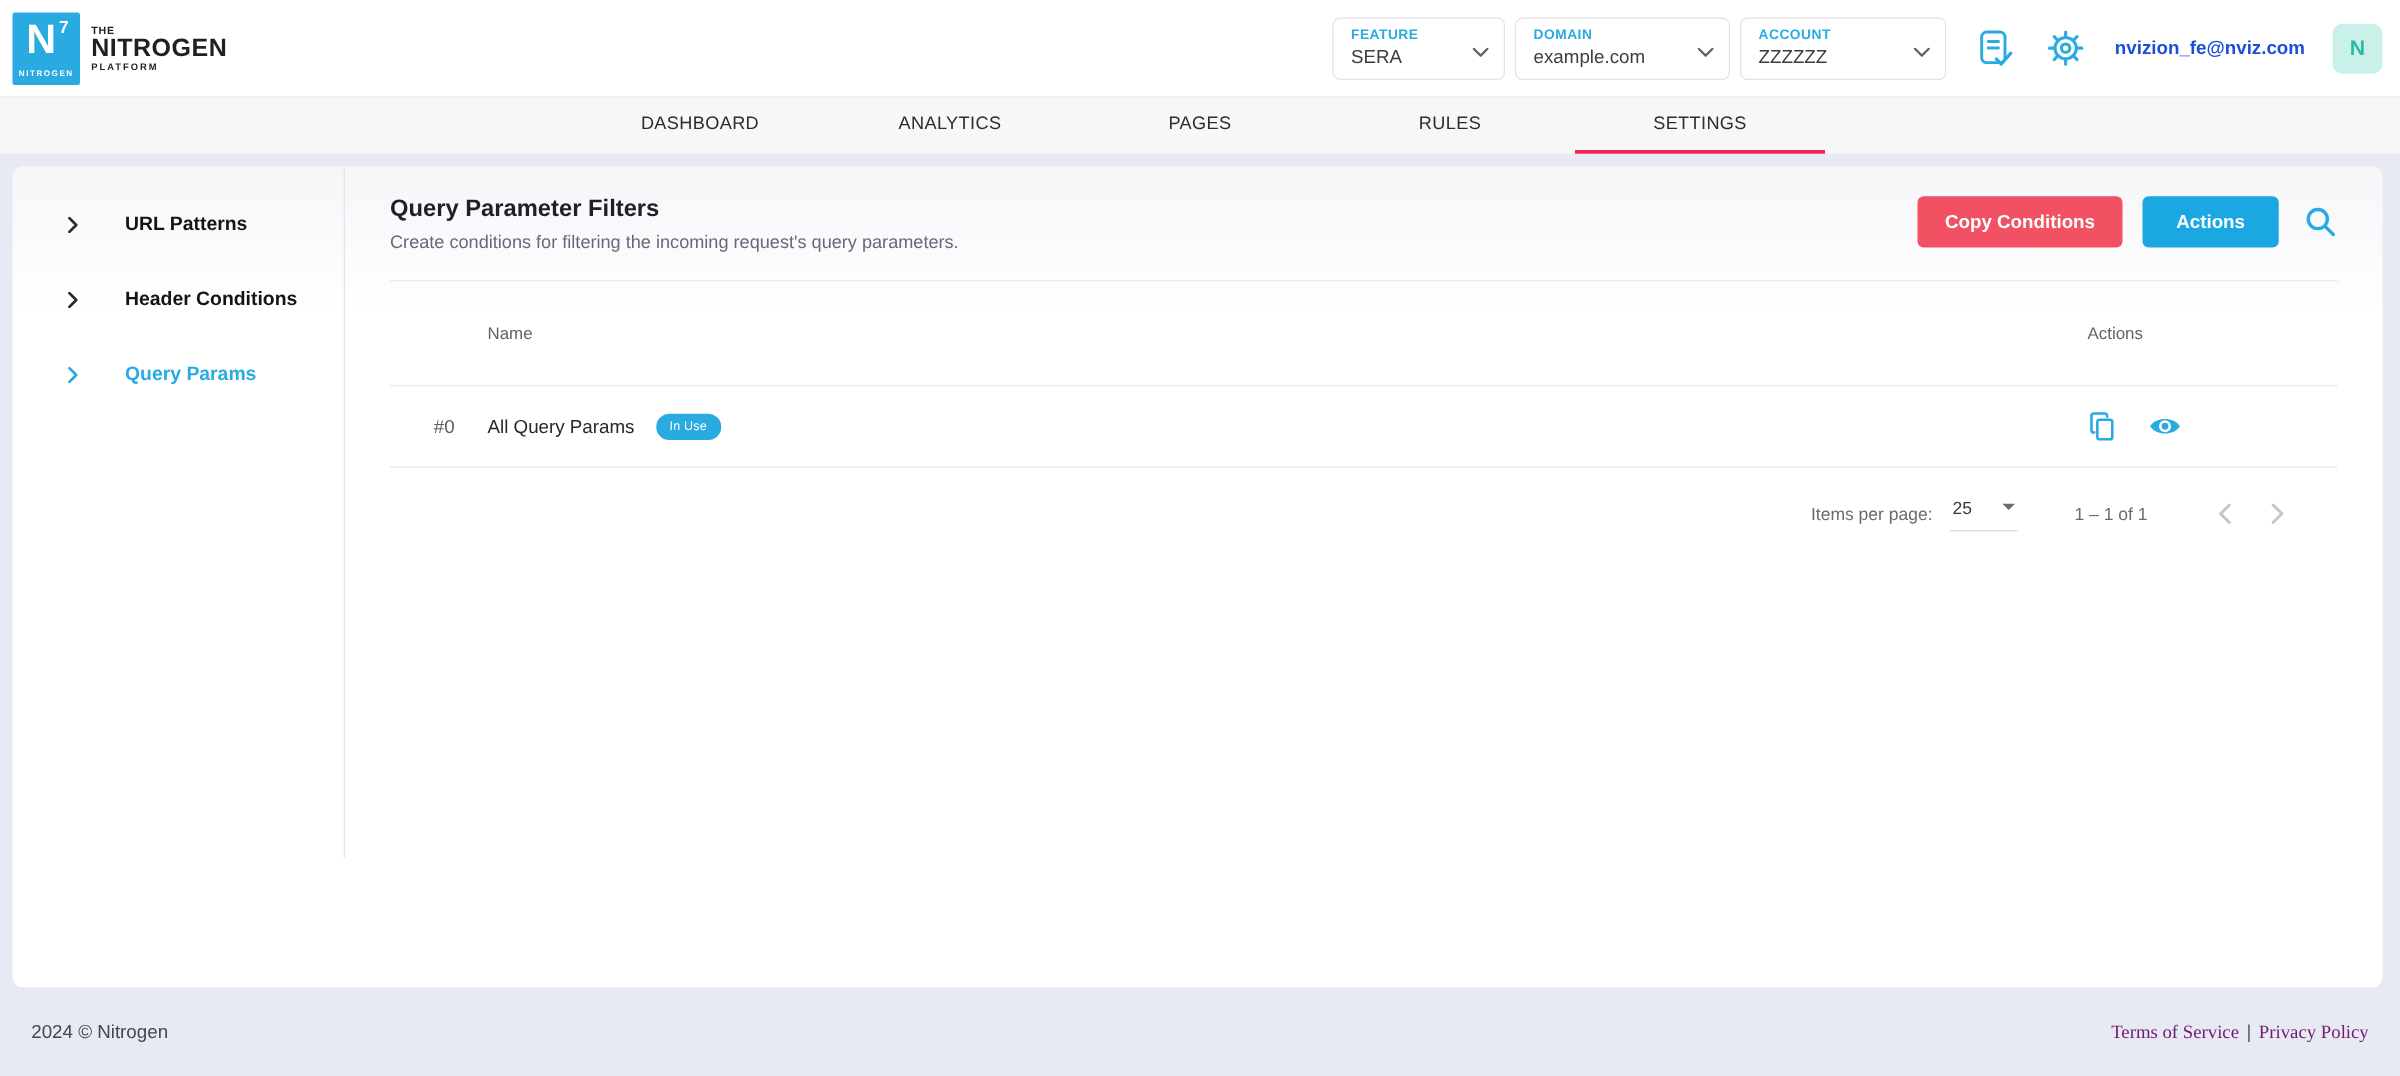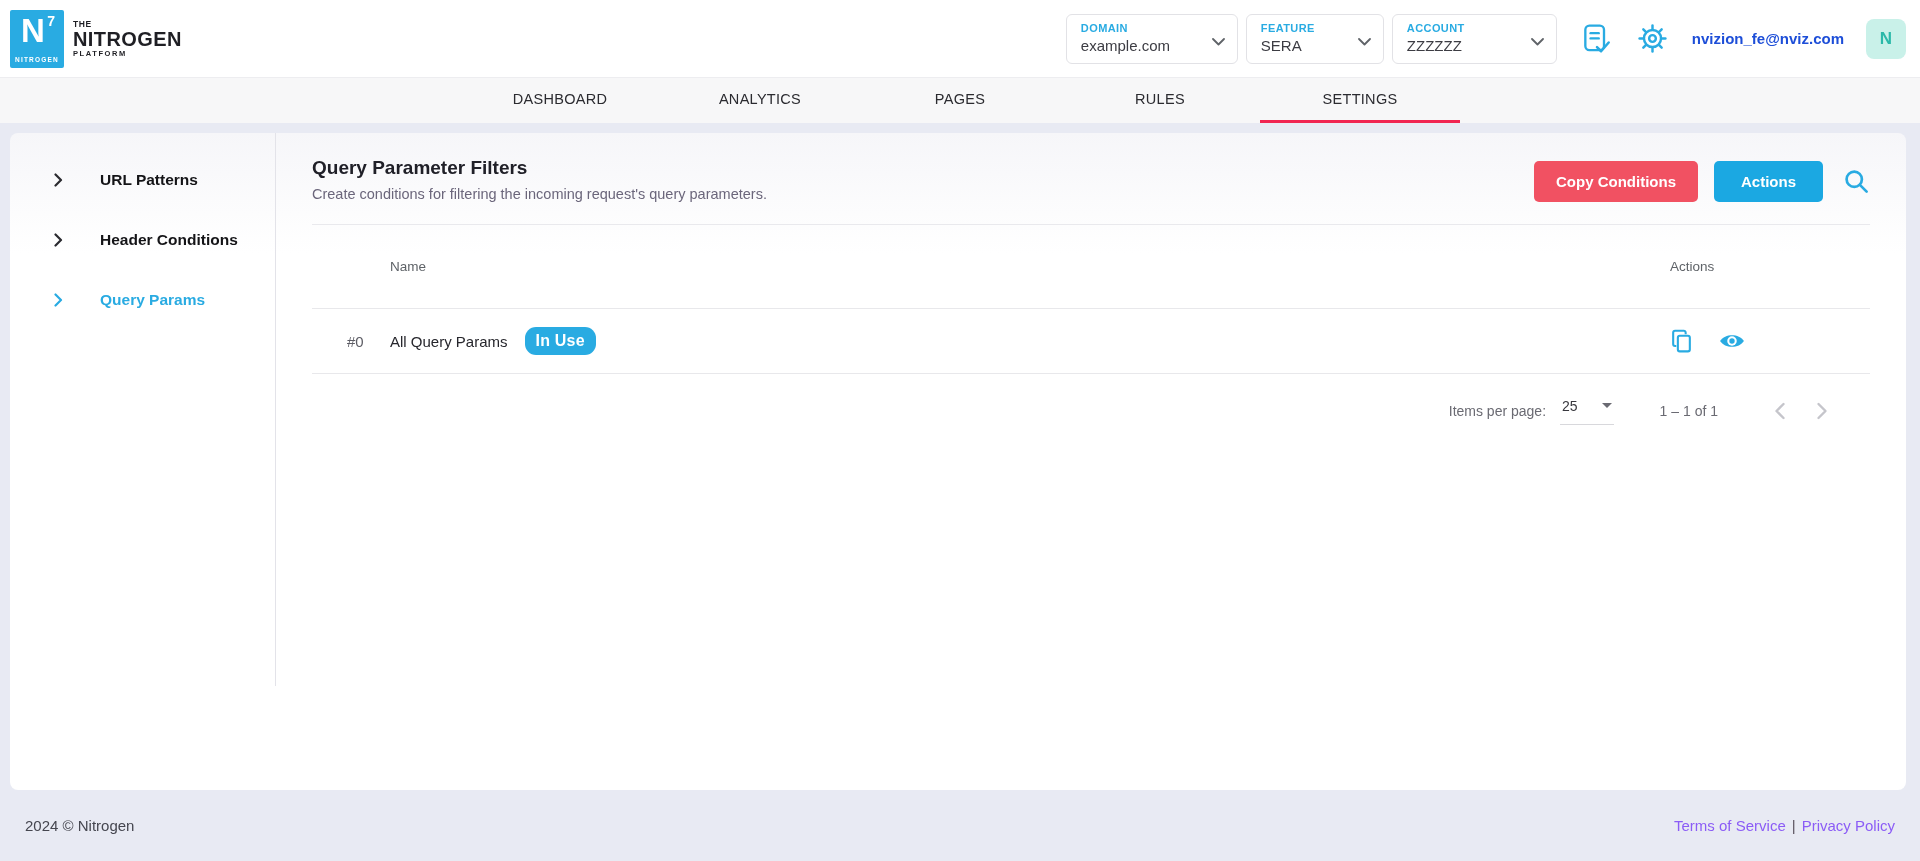--- a/index.html
+++ b/index.html
@@ -49,87 +49,87 @@
   .sidebar { width:266px; position:relative; padding:30px 0 0 44px; }
   .sidebar::after { content:""; position:absolute; right:0; top:0; width:1px; height:553px;
                     background:#E3E3E9; }
   .side-item { display:flex; align-items:center; gap:37px; margin-bottom:26px;
                height:34px; font-size:15.5px; font-weight:700; color:#141417; cursor:pointer; }
   .side-item.active { color:#29ABE2; }
   .side-item svg { flex:0 0 auto; }
 
   
   .content { flex:1; padding:24px 36px 0 36px; display:flex; flex-direction:column; }
-  .toolbar { display:flex; align-items:flex-end; padding-bottom:22px; border-bottom:1px solid #E9E9ED; }
+  .toolbar { display:flex; align-items:flex-start; padding-bottom:22px; border-bottom:1px solid #E9E9ED; }
   .title { font-size:19px; font-weight:600; color:#202028; }
   .subtitle { font-size:14.5px; color:#6B667B; margin-top:7px; }
   .toolbar-right { margin-left:auto; display:flex; align-items:center; }
   .btn { border:none; border-radius:5px; color:#fff; font-size:15px; font-weight:700;
          font-family:inherit; height:41px; cursor:pointer; }
   .btn-pink { background:#F15162; padding:0 22px; }
   .btn-cyan { background:#1BA8E2; padding:0 27px; margin-left:16px; }
   .search-btn { margin-left:20px; background:none; border:none; cursor:pointer; display:flex; }
 
   .thead { display:flex; align-items:center; height:84px; border-bottom:1px solid #E8E8EB;
            font-size:13.5px; color:#5F6368; }
   .th-name { margin-left:78px; }
   .th-actions { margin-left:auto; width:200px; }
   .trow { display:flex; align-items:center; height:65px; border-bottom:1px solid #E8E8EB; }
   .td-index { margin-left:35px; width:43px; font-size:15px; color:#5C5C64; }
   .td-name { font-size:15px; color:#26262C; }
-  .badge { margin-left:17px; background:#29ABE2; color:#fff; font-size:16px; font-weight:700;
+  .badge { margin-left:17px; background:#29ABE2; color:#fff; font-size:10px; font-weight:400;
            padding:5px 11px; border-radius:11px; letter-spacing:.2px;text-align:right; }
   .td-actions { margin-left:auto; width:200px; display:flex; align-items:center; gap:26px; }
   .action-btn { background:none; border:none; cursor:pointer; display:flex; padding:0; }
 
   .paginator { display:flex; align-items:center; justify-content:flex-end; height:58px;
                margin-top:8px; padding-right:42px; font-size:14px; color:#6A6A72; }
   .per-page { display:flex; align-items:center; gap:24px; margin-left:14px; cursor:pointer;
               border-bottom:1px solid #D8D8DC; padding:0 2px 10px 2px; }
   .per-page .num { font-size:14px; color:#38383E; }
   .caret-down { width:0; height:0; border-left:5px solid transparent;
                 border-right:5px solid transparent; border-top:5px solid #6A6A72; }
   .range { margin-left:46px; }
   .pag-nav { display:flex; gap:30px; margin-left:56px; }
   .pag-btn { background:none; border:none; cursor:default; display:flex; padding:0; }
 
   
   .footer { height:71px; background:#E8EAF3; display:flex; align-items:center;
             padding:0 25px; font-size:15px; }
   .copyright { color:#45464F; }
   .footer-links { margin-left:auto; color:#3DA9E0; }
-  .footer-links a { color:#8b5cf6; text-decoration:none; cursor:pointer; }
+  .footer-links a { color:#701a75; text-decoration:none; cursor:pointer;font-family:Liberation Serif, serif; }
   .link-sep { color:#5C5460; margin:0 6px; }
 </style>
 </head>
 <body>
 
 <div class="header">
   <div class="logo-cube">
     <span class="logo-n">N</span>
     <span class="logo-sup">7</span>
     <span class="logo-cube-word">NITROGEN</span>
   </div>
   <div class="brand">
     <div class="brand-the">THE</div>
     <div class="brand-name">NITROGEN</div>
     <div class="brand-platform">PLATFORM</div>
   </div>
 
   <div class="selectors">
+    <div class="select-box sel-feature">
+      <div class="lbl">FEATURE</div>
+      <div class="val">SERA</div>
+      <svg width="13" height="8" viewBox="0 0 13 8">
+          <polyline points="1,1 6.5,6.5 12,1" fill="none" stroke="#5F6368" stroke-width="1.8" stroke-linecap="round" stroke-linejoin="round"></polyline>
+        </svg>
+    </div>
     <div class="select-box sel-domain">
       <div class="lbl">DOMAIN</div>
       <div class="val">example.com</div>
-      <svg width="13" height="8" viewBox="0 0 13 8">
-          <polyline points="1,1 6.5,6.5 12,1" fill="none" stroke="#5F6368" stroke-width="1.8" stroke-linecap="round" stroke-linejoin="round"></polyline>
-        </svg>
-    </div>
-    <div class="select-box sel-feature">
-      <div class="lbl">FEATURE</div>
-      <div class="val">SERA</div>
       <svg width="13" height="8" viewBox="0 0 13 8">
           <polyline points="1,1 6.5,6.5 12,1" fill="none" stroke="#5F6368" stroke-width="1.8" stroke-linecap="round" stroke-linejoin="round"></polyline>
         </svg>
     </div>
     <div class="select-box sel-account">
       <div class="lbl">ACCOUNT</div>
       <div class="val">ZZZZZZ</div>
       <svg width="13" height="8" viewBox="0 0 13 8">
           <polyline points="1,1 6.5,6.5 12,1" fill="none" stroke="#5F6368" stroke-width="1.8" stroke-linecap="round" stroke-linejoin="round"></polyline>
         </svg>

